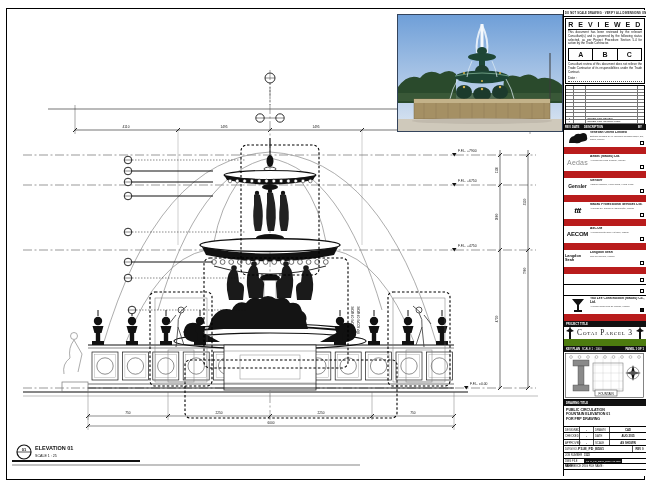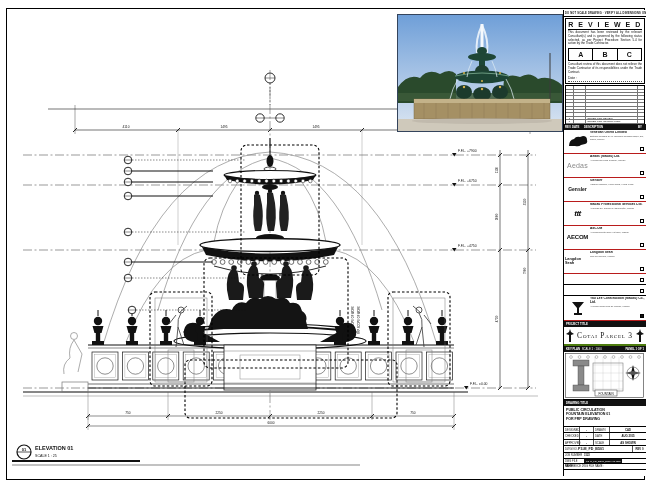--- a/index.html
+++ b/index.html
@@ -25,34 +25,34 @@
   .rev-table{border:1px solid #000;border-bottom:none;margin:0 1px;}
   .rtrow{display:flex;height:3.4px;border-bottom:.5px solid #777;}
   .rtrow span{display:block;font-size:2.5px;line-height:3.4px;overflow:hidden;white-space:nowrap;}
   .rt-rev{width:8px;border-right:.5px solid #777;text-align:center;}
   .rt-date{width:12px;border-right:.5px solid #777;text-align:center;}
   .rt-desc{flex:1;padding-left:1px;}
   .rt-by{width:7px;border-left:.5px solid #777;text-align:center;}
   .rev-strip{height:6px;background:#111;color:#fff;display:flex;font-size:2.8px;font-weight:bold;line-height:6px;}
   .rev-strip span{display:block;}
   .rs-rev{width:8px;padding-left:1px;}.rs-date{width:12px;}.rs-desc{flex:1;}.rs-by{width:8px;}
-  .company{position:relative;height:24px;border-bottom:1px solid #b91c1c;display:flex;align-items:flex-start;padding:1.5px 1px;}
+  .company{position:relative;height:24px;border-bottom:7px solid #b91c1c;display:flex;align-items:flex-start;padding:1.5px 1px;}
   .clogo{width:25px;flex:none;display:flex;align-items:center;justify-content:center;height:100%;}
   .ctext{flex:1;overflow:hidden;}
   .cname{font-size:3.3px;font-weight:bold;line-height:1.2;}
   .caddr{font-size:2.4px;color:#444;line-height:1.2;margin-top:1px;}
   .cbox{position:absolute;right:2px;bottom:2px;width:4px;height:4px;border:.6px solid #000;}
   .lg-aedas{font-size:7px;color:#8a8a8a;letter-spacing:.2px;}
   .lg-gensler{font-size:5px;font-weight:bold;}
   .lg-ttt{font-size:8px;font-weight:bold;font-style:italic;letter-spacing:-.5px;}
   .lg-aecom{font-size:6px;font-weight:bold;letter-spacing:-.2px;}
   .lg-ls{font-size:3.8px;font-weight:bold;}
   .empty-row{position:relative;height:11px;border-bottom:1px solid #000;}
   .strip{height:6px;background:#111;color:#fff;font-size:2.8px;font-weight:bold;line-height:6px;padding:0 2px;display:flex;justify-content:space-between;}
-  .proj-title{height:19px;display:flex;align-items:center;justify-content:space-between;padding:0 2px;border-bottom:2px solid #4d7c0f;}
+  .proj-title{height:19px;display:flex;align-items:center;justify-content:space-between;padding:0 2px;border-bottom:7px solid #4d7c0f;}
   .proj-name{font-family:"Liberation Serif",serif;font-variant:small-caps;font-size:7.5px;letter-spacing:.8px;}
   .keyplan-map{height:48px;border-bottom:1px solid #000;padding:1px;}
   .dtitle-text{height:21px;border-bottom:1px solid #000;padding:2px;font-size:3.6px;font-weight:bold;line-height:1.35;}
   .app-row{display:flex;height:6.5px;border-bottom:.6px solid #000;font-size:2.8px;line-height:6.5px;}
   .app-row .lab{width:16px;border-right:.5px solid #555;padding-left:1px;color:#222;}
   .app-row .val{width:14px;border-right:.5px solid #555;text-align:center;font-weight:bold;}
   .app-row .val2{flex:1;text-align:center;font-weight:bold;}
   .dwg-row{display:flex;height:7px;border-bottom:.6px solid #000;font-size:2.8px;line-height:7px;}
   .dwg-row .lab{width:14px;padding-left:1px;color:#222;}
   .dwg-row .num{flex:1;font-weight:bold;font-size:3.6px;}

